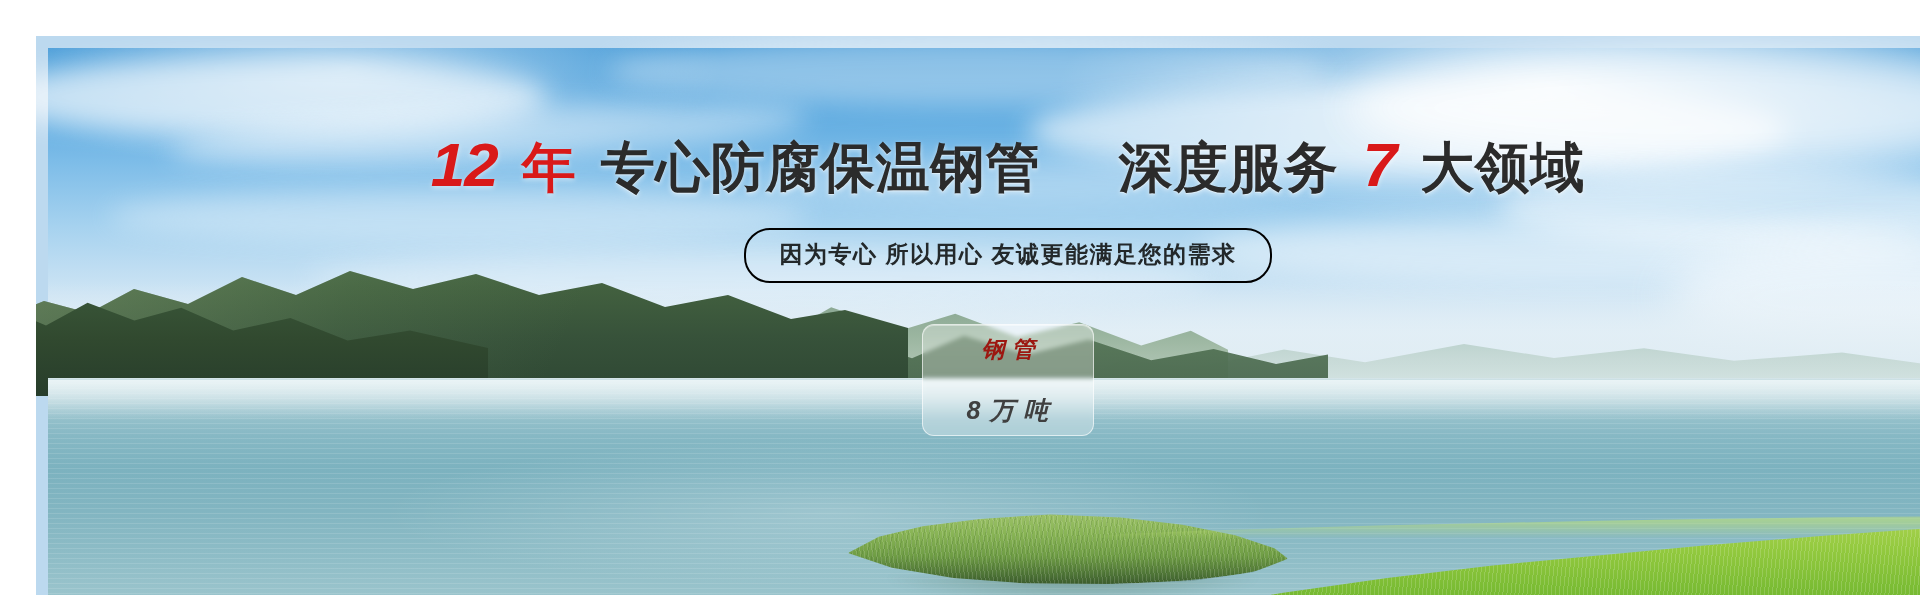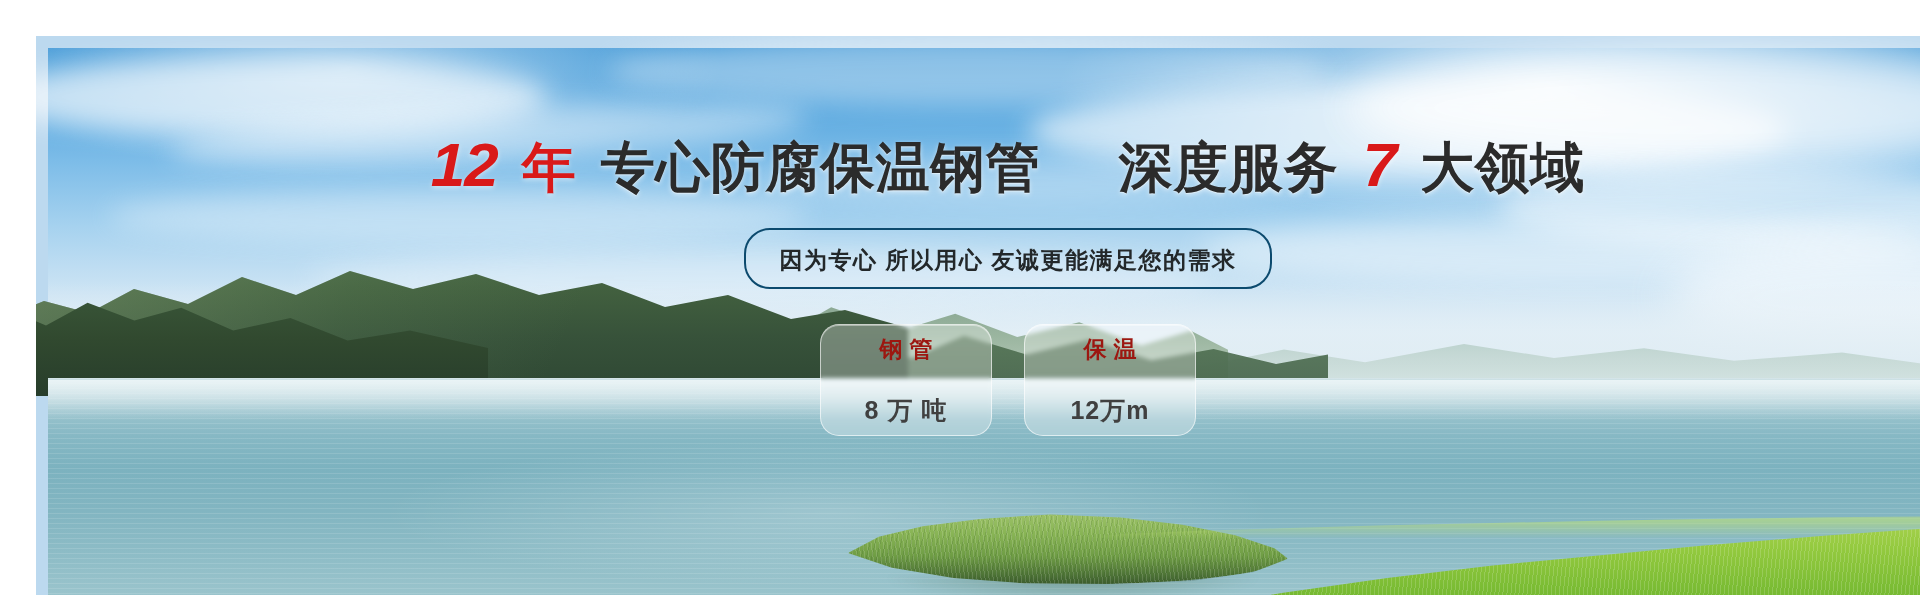--- a/index.html
+++ b/index.html
@@ -196,48 +196,49 @@
     font-weight: 900;
     text-shadow: 0 2px 5px rgba(255,255,255,.5);
   }
   .headline .gap { display: inline-block; width: 30px; }
 
   .subtitle-wrap {
     position: absolute; left: 0; top: 168px; width: 1920px;
     display: flex; justify-content: center;
   }
   .subtitle {
-    border: 2px solid #0c4a6e;
+    border: 2px solid #000000;
     border-radius: 26px;
-    padding: 15px 34px 11px;
+    padding: 9px 34px 11px;
     font-size: 23px;
     font-weight: 600;
     letter-spacing: 1.5px;
     color: #23282a;
     white-space: nowrap;
     background: rgba(255,255,255,.04);
   }
 
   
   .cards {
     position: absolute; left: 0; top: 264px; width: 1920px;
     display: flex; justify-content: center; gap: 8px;
   }
   .card {
     width: 172px; height: 112px;
-    border-radius: 19px;
+    border-radius: 12px;
     background: rgba(255,255,255,.30);
     border: 1px solid rgba(255,255,255,.62);
     backdrop-filter: blur(2px);
     display: flex;
     flex-direction: column;
     align-items: center;
     justify-content: center;
     gap: 13px;
     box-shadow: inset 0 1px 0 rgba(255,255,255,.4);
+    font-style: italic;
   }
   .card-label {
     font-size: 23px;
     font-weight: 700;
     color: #9c1710;
     letter-spacing: 7px;
     text-indent: 7px;
     line-height: 1;
   }
   .card-value {
@@ -304,20 +305,16 @@
   </div>
 
   <div class="cards">
 
     <div class="card">
       <div class="card-label">钢管</div>
       <div class="card-value"><span>8 万 吨</span></div>
     </div>
 
 
-    <div class="card">
-      <div class="card-label">保温</div>
-      <div class="card-value"><span>12万m</span></div>
-    </div>
 
   </div>
 
 </div>
 
 </body></html>

